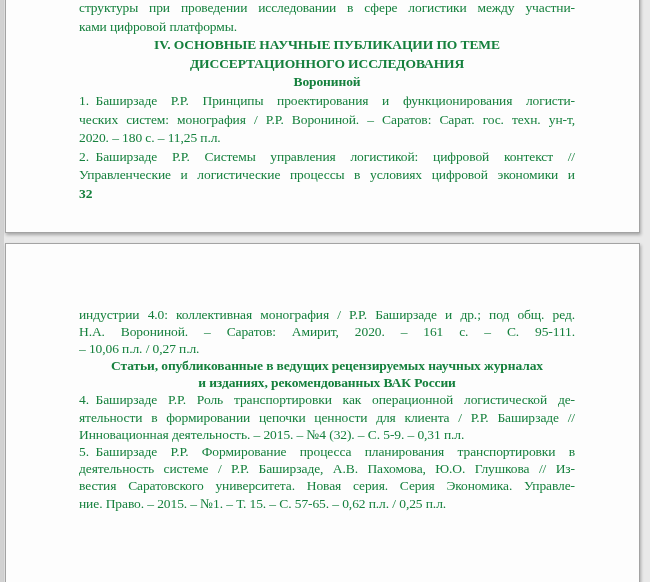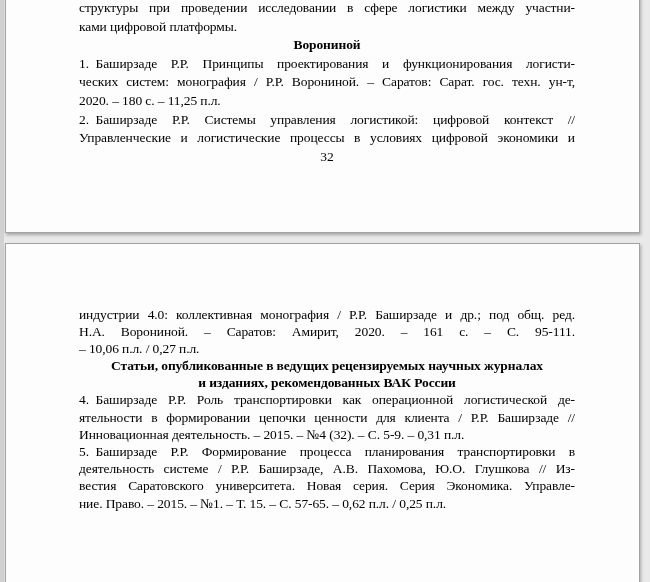--- a/index.html
+++ b/index.html
@@ -29,21 +29,21 @@
     background: #fdfdfd;
     border: 1px solid #a3a3a3;
     box-shadow: 1px 2px 3px rgba(0,0,0,0.28);
   }
   .page-1 { top: -11px; height: 244px; }
   .page-2 { top: 243px; height: 420px; }
   .page-content {
     position: absolute;
     left: 73px;
     width: 496px;
-    color: #000000;
+    color: #15803d;
   }
   .page-1 .page-content { top: 9px; }
   .page-2 .page-content { top: 61.5px; }
   .block { margin: 0; padding: 0; }
   .line {
     font-size: 13.5px;
     letter-spacing: -0.1px;
     overflow: hidden;
     white-space: normal;
   }
@@ -55,34 +55,39 @@
   }
   .body-line.last {
     text-align: right;
     text-align-last: left;
   }
   .heading-line {
     font-weight: bold;
     text-align: center;
   }
   .pagenum-line {
-    text-align: center;
+    text-align: left;
+    font-weight: bold;
   }
 </style>
 </head>
 <body>
 
 <div class="viewer">
   <div class="edge-strip"></div>
 
   <div class="page page-1">
     <div class="page-content">
         <div class="block">
           <div class="line body-line just">структуры при проведении исследовании в сфере логистики между участни-</div>
           <div class="line body-line last">ками цифровой платформы.</div>
+        </div>
+        <div class="block">
+          <div class="line heading-line">IV. ОСНОВНЫЕ НАУЧНЫЕ ПУБЛИКАЦИИ ПО ТЕМЕ</div>
+          <div class="line heading-line">ДИССЕРТАЦИОННОГО ИССЛЕДОВАНИЯ</div>
         </div>
         <div class="block">
           <div class="line heading-line">Ворониной</div>
         </div>
         <div class="block">
           <div class="line body-line just">1. Баширзаде Р.Р. Принципы проектирования и функционирования логисти-</div>
           <div class="line body-line just">ческих систем: монография / Р.Р. Ворониной. – Саратов: Сарат. гос. техн. ун-т,</div>
           <div class="line body-line last">2020. – 180 с. – 11,25 п.л.</div>
         </div>
         <div class="block">

